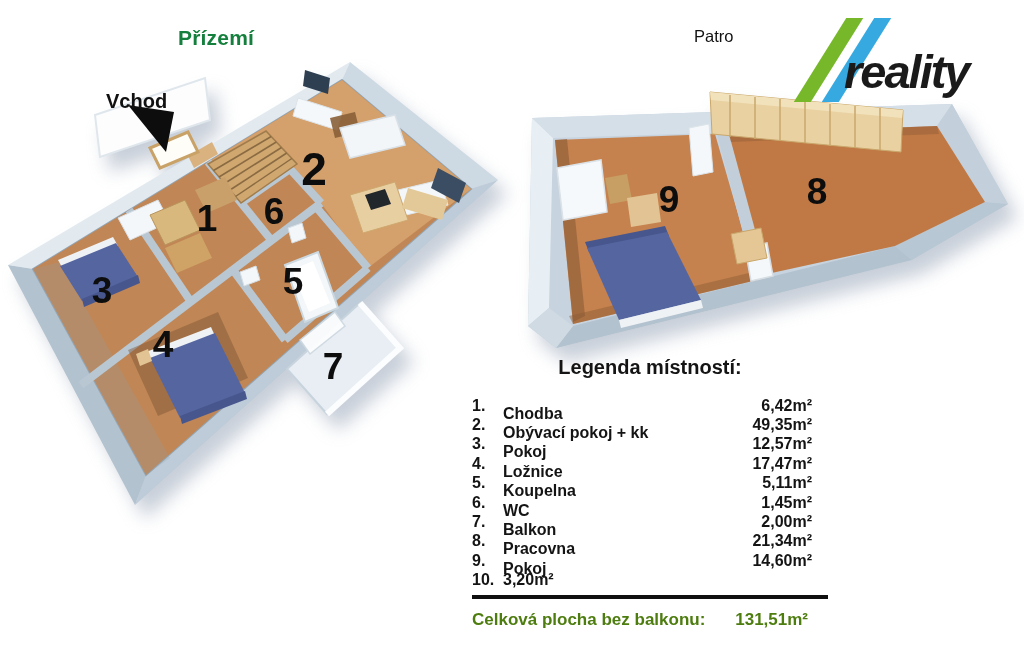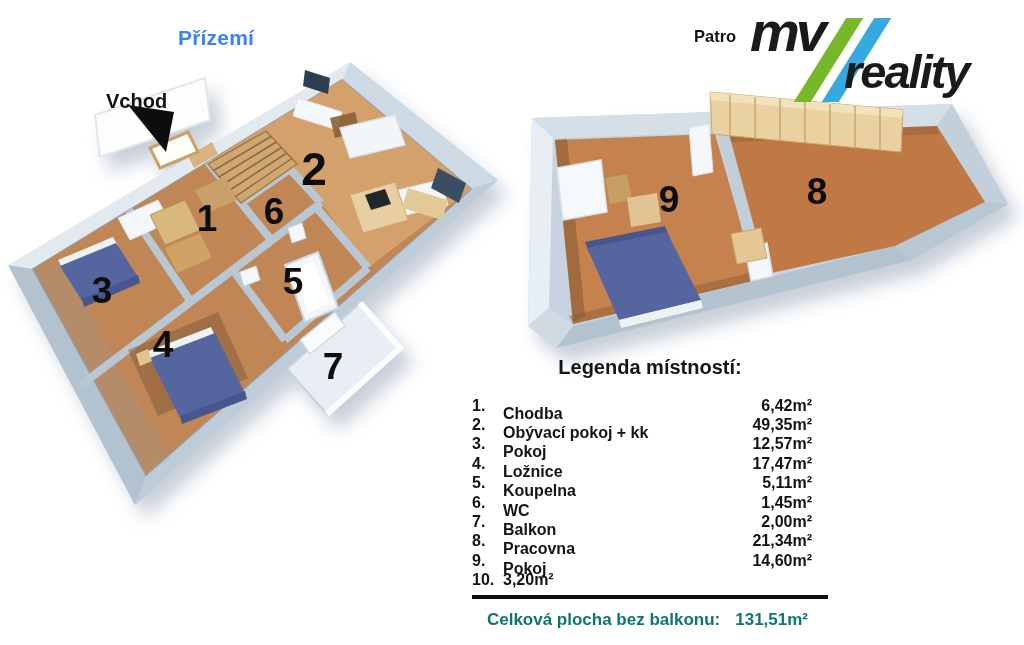--- a/index.html
+++ b/index.html
@@ -1,22 +1,22 @@
 <!DOCTYPE html>
 <html><head>
 <meta charset="utf-8">
 <style>
   html,body{margin:0;padding:0;background:#ffffff;}
   .stage{position:relative;width:1024px;height:645px;background:#ffffff;overflow:hidden;
          font-family:"Liberation Sans","DejaVu Sans",sans-serif;color:#151515;}
   .abs{position:absolute;}
   
-  .floor-title{font-size:21px;font-weight:800;letter-spacing:.2px;color:#3b82f6;}
+  .floor-title{font-size:21px;font-weight:800;letter-spacing:.2px;color:#15803d;}
   .entrance-label{font-size:20px;font-weight:800;color:#111;}
-  .patro-label{font-size:16.5px;font-weight:700;color:#111;}
+  .patro-label{font-size:16.5px;font-weight:400;color:#111;}
   
   .marker{position:absolute;transform:translate(-50%,-50%);font-size:37px;font-weight:800;
           color:#0d0d0d;line-height:1;}
   .marker.big{font-size:46px;}
   
   .plan{filter:drop-shadow(10px 14px 9px rgba(110,130,155,.38));}
   
   .logo{position:absolute;left:740px;top:4px;width:284px;height:100px;}
   .logo-mv{position:absolute;left:10px;top:0px;font-style:italic;font-weight:900;
            font-size:56px;letter-spacing:-4px;color:#1a1a1a;line-height:1;z-index:2;}
@@ -28,21 +28,21 @@
   
   .legend{position:absolute;left:472px;top:356px;width:356px;}
   .legend-title{font-size:20px;font-weight:800;color:#141414;margin-bottom:17px;text-align:center;}
   .lrow{display:flex;align-items:center;height:19.4px;font-size:16px;font-weight:700;
         color:#141414;padding-right:16px;}
   .lnum{width:31px;flex:none;}
   .lname{flex:1;margin-top:16px;}
   .larea{text-align:center;}
   .legend-divider{height:4.5px;background:#0f0f0f;margin-top:5px;}
   .total-row{display:flex;align-items:center;margin-top:11px;font-size:17px;font-weight:800;
-        color:#0f766e;padding-right:20px;text-align:center;}
+        color:#4d7c0f;padding-right:20px;}
   .total-label{flex:1;}
 </style>
 </head>
 <body>
 
 <div class="stage">
 
   <svg class="abs plan" style="left:0;top:40px;" width="520" height="510" viewBox="0 0 520 510">
 
     <g>
@@ -182,21 +182,20 @@
 
   <svg class="abs" style="left:118px;top:98px;" width="66" height="62" viewBox="0 0 66 62">
     <polygon points="10,7 56,14 48,54" fill="#0d0d0d"></polygon>
   </svg>
 
   <div class="abs floor-title" style="left:178px;top:26px;">Přízemí</div>
   <div class="abs entrance-label" style="left:106px;top:90px;">Vchod</div>
   <div class="abs patro-label" style="left:694px;top:27px;">Patro</div>
 
   <div class="logo">
-    <span class="logo-mv">mv</span>
     <span class="logo-slash s1" style="background:#76b82a;"></span>
     <span class="logo-slash s2" style="background:#36a9e1;"></span>
     <span class="logo-reality">reality</span>
   </div>
 
   <div class="marker" style="left:207px;top:218px;">1</div>
   <div class="marker big" style="left:314px;top:169px;">2</div>
   <div class="marker" style="left:102px;top:290px;">3</div>
   <div class="marker" style="left:163px;top:344px;">4</div>
   <div class="marker" style="left:293px;top:281px;">5</div>

